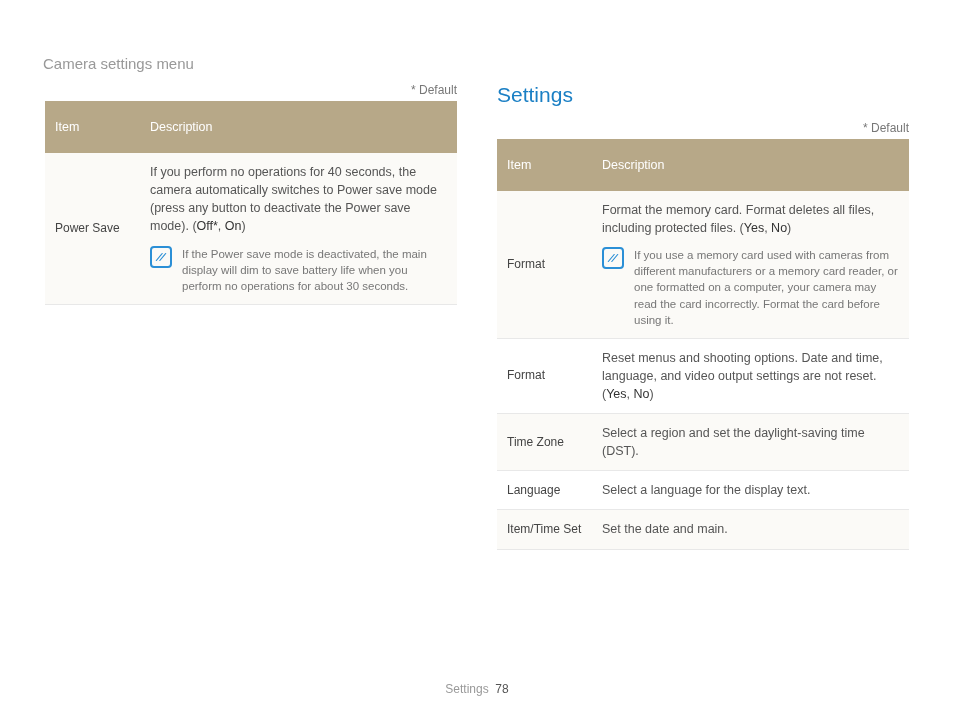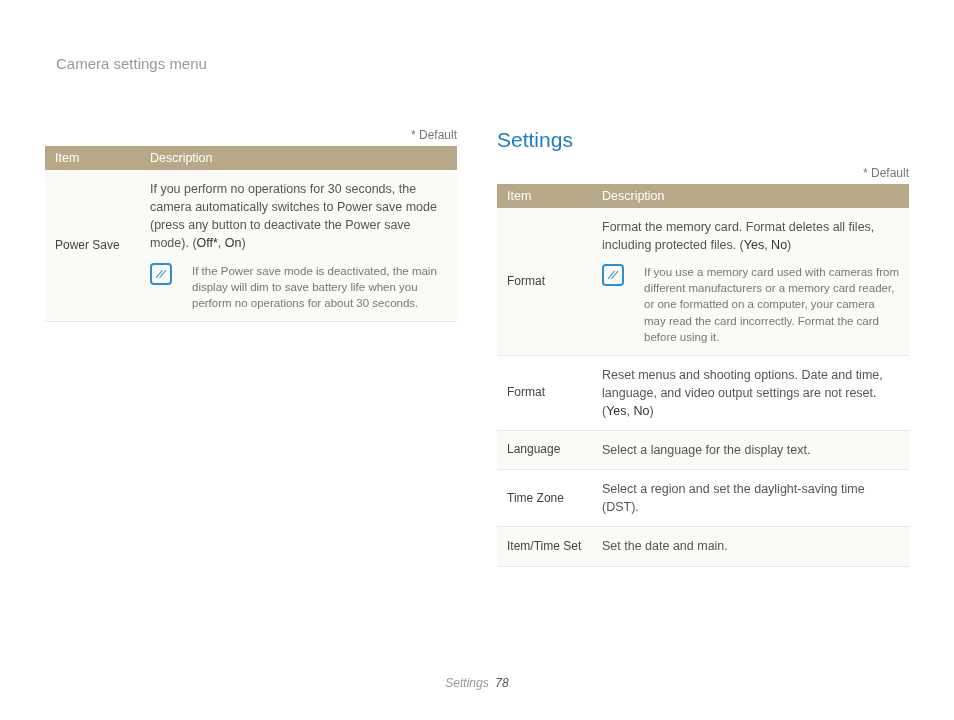--- a/index.html
+++ b/index.html
@@ -17,43 +17,43 @@
     display: flex;
     gap: 40px;
   }
   .col {
     flex: 1;
     min-width: 0;
   }
   .breadcrumb {
     position: absolute;
     top: 55px;
-    left: 56px;
+    left: 43px;
     font-size: 15px;
     color: #999;
     font-weight: 300;
   }
-  .col-inner { margin-top: 78px; }
+  .col-inner { margin-top: 33px; }
   .default-note {
     text-align: right;
     font-size: 12px;
     color: #777;
     margin-bottom: 4px;
   }
   table.settings {
     width: 100%;
     border-collapse: collapse;
     font-size: 12.5px;
   }
   table.settings th {
     background: #b7a888;
     color: #fff;
     font-weight: 400;
     text-align: left;
-    padding: 5px 10px;
+    padding: 19px 10px;
     font-size: 12.5px;
   }
   table.settings th:first-child { width: 95px; }
   table.settings td {
     padding: 10px 10px;
     vertical-align: top;
     border-bottom: 1px solid #e8e8e8;
     color: #555;
     line-height: 1.45;
   }
@@ -64,21 +64,21 @@
     vertical-align: middle;
   }
   .section-title {
     color: #1a7fc4;
     font-size: 21px;
     font-weight: 400;
     margin-bottom: 14px;
   }
   .note-block {
     display: flex;
-    gap: 20px;
+    gap: 10px;
     margin-top: 10px;
     align-items: flex-start;
   }
   .note-icon {
     flex: 0 0 22px;
     width: 22px;
     height: 22px;
     border: 2px solid #2b8fd6;
     border-radius: 4px;
     color: #2b8fd6;
@@ -88,27 +88,26 @@
   }
   .note-icon svg { width: 14px; height: 14px; stroke: #2b8fd6; fill: none; stroke-width: 2; }
   .note-text {
     font-size: 11.5px;
     color: #777;
     line-height: 1.4;
   }
   .b { font-weight: normal; color: #333; }
   .footer {
     position: absolute;
-    bottom: 30px;
+    bottom: 24px;
     left: 0;
     width: 100%;
     text-align: center;
     font-size: 12px;
     color: #999;
-    font-style: italic;
   }
   .footer .pnum { color: #555; }
 </style>
 </head>
 <body>
 
 <div class="breadcrumb">Camera settings menu</div>
 
 <div class="page">
 
@@ -117,21 +116,21 @@
       <div class="default-note">* Default</div>
       <table class="settings">
         <tbody>
             <tr>
           <th>Item</th>
           <th>Description</th>
         </tr>
         <tr>
           <td class="item">Power Save</td>
           <td>
-            <span>If you perform no operations for 30 seconds, the camera automatically switches to Power save mode (press any button to deactivate the Power save mode). (</span><span class="b">Off*</span><span>, </span><span class="b">On</span><span>)</span>
+            <span>If you perform no operations for 40 seconds, the camera automatically switches to Power save mode (press any button to deactivate the Power save mode). (</span><span class="b">Off*</span><span>, </span><span class="b">On</span><span>)</span>
             <div class="note-block">
               <div class="note-icon">
                 <svg viewBox="0 0 24 24">
                       <path d="M4 18 L14 6 M10 18 L20 6" stroke-linecap="round"></path>
                     </svg>
               </div>
               <div class="note-text">If the Power save mode is deactivated, the main display will dim to save battery life when you perform no operations for about 30 seconds.</div>
             </div>
           </td>
         </tr>
@@ -164,26 +163,26 @@
             </div>
           </td>
         </tr>
         <tr>
           <td class="item">Format</td>
           <td>
             <span>Reset menus and shooting options. Date and time, language, and video output settings are not reset. (</span><span class="b">Yes</span><span>, </span><span class="b">No</span><span>)</span>
           </td>
         </tr>
         <tr>
+          <td class="item">Time Zone</td>
+          <td>Select a region and set the daylight-saving time (DST).</td>
+        </tr>
+        <tr>
           <td class="item">Language</td>
           <td>Select a language for the display text.</td>
-        </tr>
-        <tr>
-          <td class="item">Time Zone</td>
-          <td>Select a region and set the daylight-saving time (DST).</td>
         </tr>
         <tr>
           <td class="item">Item/Time Set</td>
           <td>Set the date and main.</td>
         </tr>
       </tbody>
         </table>
     </div>
   </div>
 

